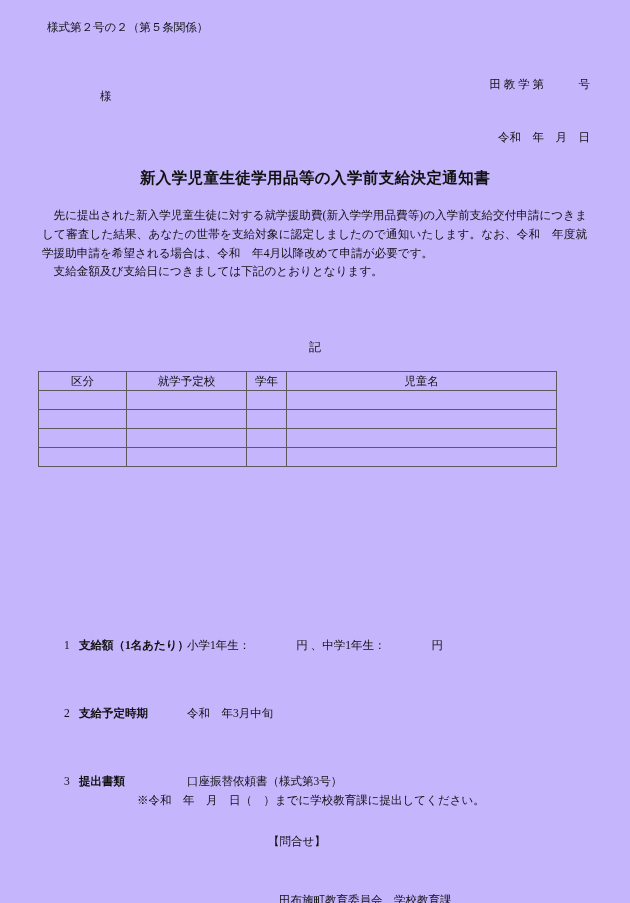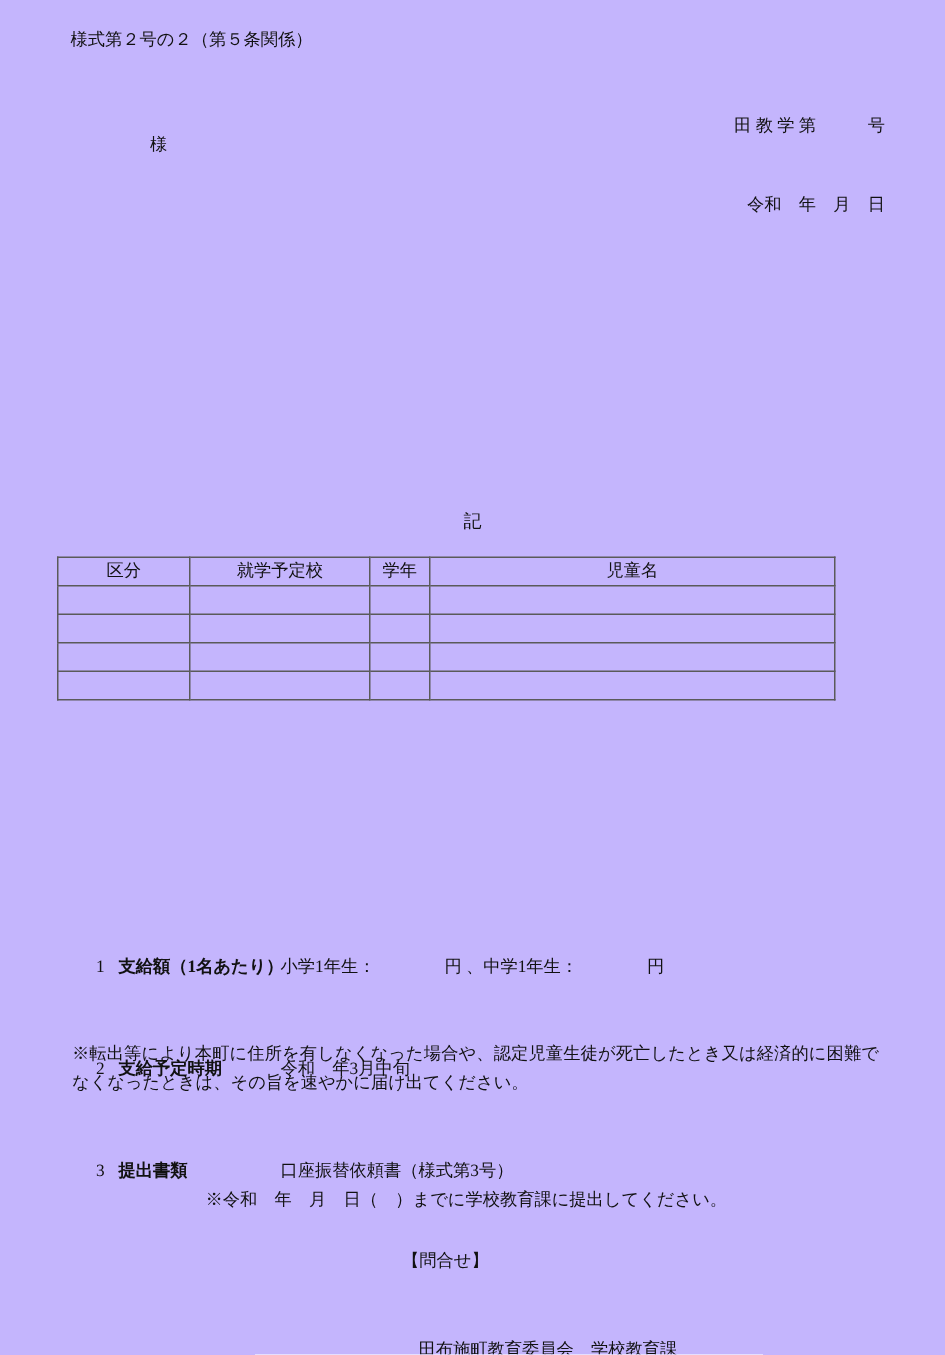--- a/index.html
+++ b/index.html
@@ -176,21 +176,26 @@
 
   <div class="form-no">様式第２号の２（第５条関係）</div>
 
   <div class="doc-no-block">
     <div>田 教 学 第　　　号</div>
     <div>令和　年　月　日</div>
   </div>
 
   <div class="addressee">様</div>
 
-
+  <div class="doc-title">新入学児童生徒学用品等の入学前支給決定通知書</div>
+
+  <div class="body-block">
+    <p>先に提出された新入学児童生徒に対する就学援助費(新入学学用品費等)の入学前支給交付申請につきまして審査した結果、あなたの世帯を支給対象に認定しましたので通知いたします。なお、令和　年度就学援助申請を希望される場合は、令和　年4月以降改めて申請が必要です。</p>
+    <p>支給金額及び支給日につきましては下記のとおりとなります。</p>
+  </div>
 
   <div class="ki-mark">記</div>
 
   <table class="record-table">
     <colgroup>
       <col class="col-kubun">
         <col class="col-school">
         <col class="col-grade">
         <col class="col-name">
     </colgroup>
@@ -246,23 +251,20 @@
 
     <div class="detail-row">
       <span class="detail-num">3</span>
       <span class="detail-label">提出書類</span>
       <span class="detail-value">口座振替依頼書（様式第3号）</span>
     </div>
 
     <div class="detail-sub">※令和　年　月　日（　）までに学校教育課に提出してください。</div>
   </div>
 
-  <div class="notice-block">
-    <p>※転出等により本町に住所を有しなくなった場合や、認定児童生徒が死亡したとき又は経済的に困難でなくなったときは、その旨を速やかに届け出てください。</p>
-  </div>
 
   <div class="contact-block">
     <div class="contact-heading">【問合せ】</div>
     <div class="contact-line">田布施町教育委員会　学校教育課</div>
     
     
   </div>
 
 </div>
 

